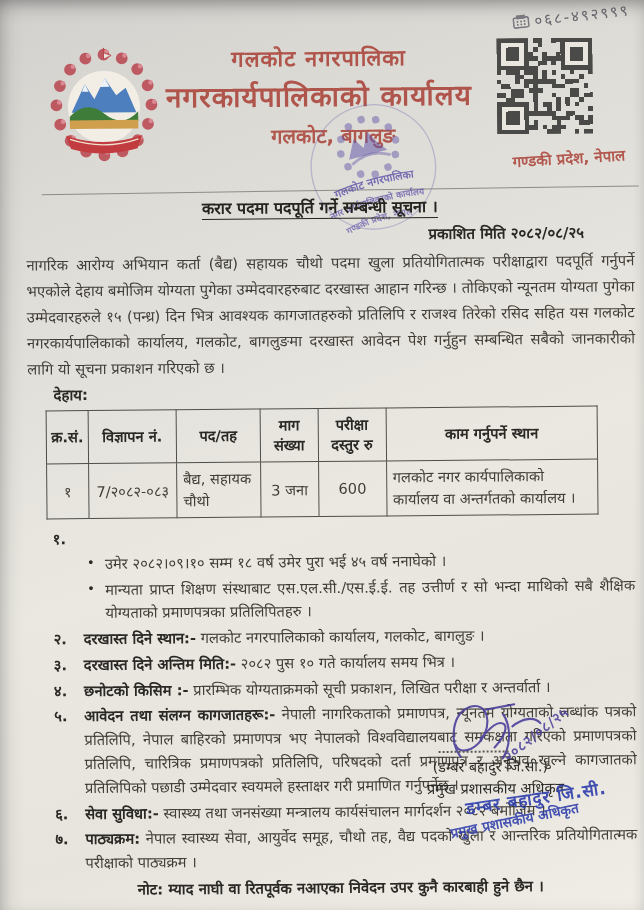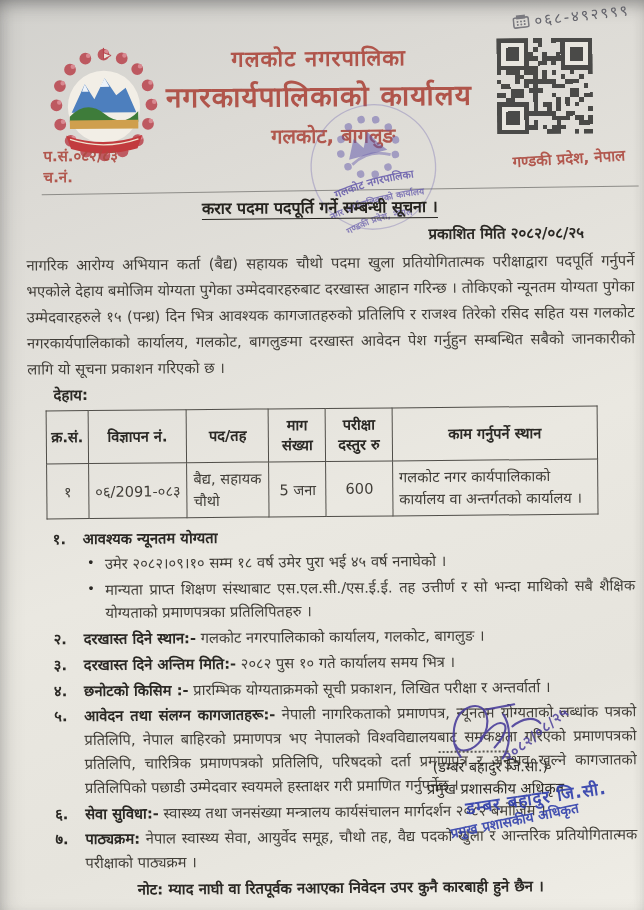--- a/index.html
+++ b/index.html
@@ -260,24 +260,20 @@
         <rect x="1" y="1" width="5" height="5" fill="#e8e6df"></rect>
         <rect x="2" y="2" width="3" height="3" fill="#4a4a48"></rect>
         <rect x="14" y="0" width="7" height="7" fill="#4a4a48"></rect>
         <rect x="15" y="1" width="5" height="5" fill="#e8e6df"></rect>
         <rect x="16" y="2" width="3" height="3" fill="#4a4a48"></rect>
         <rect x="0" y="14" width="7" height="7" fill="#4a4a48"></rect>
         <rect x="1" y="15" width="5" height="5" fill="#e8e6df"></rect>
         <rect x="2" y="16" width="3" height="3" fill="#4a4a48"></rect>
       </svg>
 
-    <div class="refs">
-      <div>प.सं.०८२/८३</div>
-      <div>च.नं.</div>
-    </div>
     <div class="province">गण्डकी प्रदेश, नेपाल</div>
     <div class="hrule"></div>
 
     <svg class="stamp" viewBox="0 0 170 170">
       <circle cx="85" cy="80" r="66" fill="none" stroke="#6156aa" stroke-width="1.4" opacity=".35"></circle>
       <g id="stampEmblem">
           <circle cx="85" cy="28" r="4" fill="#6156aa" opacity=".55"></circle>
           <circle cx="100" cy="32.01923788646684" r="4" fill="#6156aa" opacity=".55"></circle>
           <circle cx="110.98076211353316" cy="43" r="4" fill="#6156aa" opacity=".55"></circle>
           <circle cx="115" cy="58" r="4" fill="#6156aa" opacity=".55"></circle>
@@ -327,33 +323,32 @@
             <th>विज्ञापन नं.</th>
             <th>पद/तह</th>
             <th>माग संख्या</th>
             <th>परीक्षा दस्तुर रु</th>
             <th>काम गर्नुपर्ने स्थान</th>
           </tr>
         </thead>
         <tbody>
           <tr>
             <td class="c-center">१</td>
-            <td class="c-center">०६/2091-०८३</td>
+            <td class="c-center">7/२०८२-०८३</td>
             <td class="c-left">बैद्य, सहायक चौथो</td>
-            <td class="c-center">5 जना</td>
+            <td class="c-center">3 जना</td>
             <td class="c-center">600</td>
             <td class="c-left">गलकोट नगर कार्यपालिकाको कार्यालय वा अन्तर्गतको कार्यालय ।</td>
           </tr>
         </tbody>
       </table>
 
       <div class="list">
         <div class="li">
           <span class="num">१.</span>
-          <div class="li-body"><b>आवश्यक न्यूनतम योग्यता</b></div>
         </div>
         <div class="bullets">
           <div class="bullet">
               <span>उमेर २०८२।०९।१० सम्म १८ वर्ष उमेर पुरा भई ४५ वर्ष ननाघेको ।</span>
             </div>
           <div class="bullet">
               <span>मान्यता प्राप्त शिक्षण संस्थाबाट एस.एल.सी./एस.ई.ई. तह उत्तीर्ण र सो भन्दा माथिको सबै शैक्षिक योग्यताको प्रमाणपत्रका प्रतिलिपितहरु ।</span>
             </div>
         </div>
         <div class="li">

